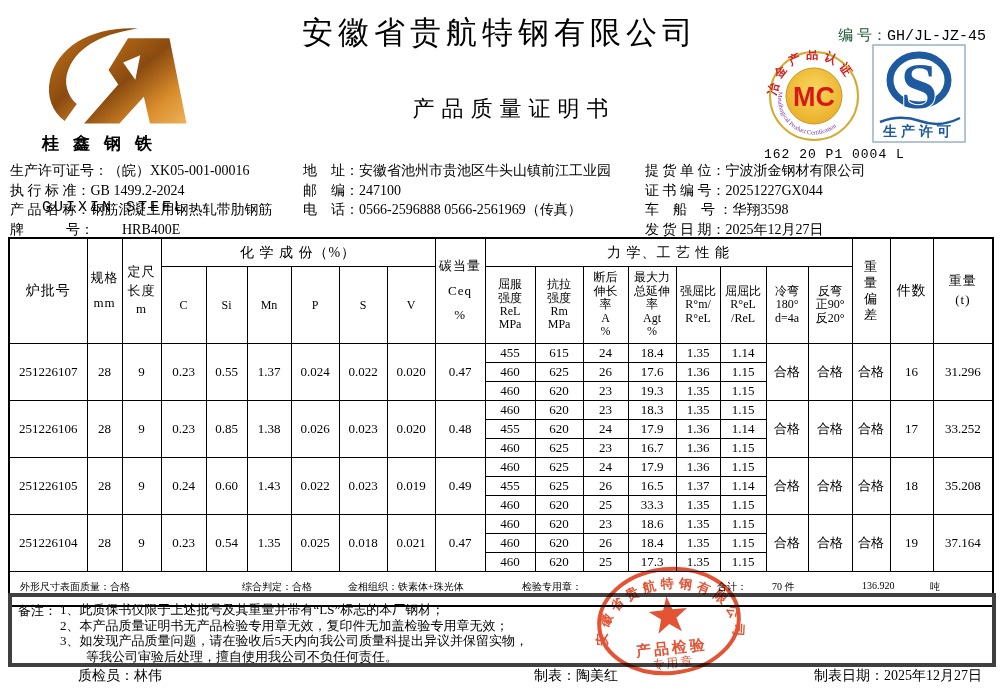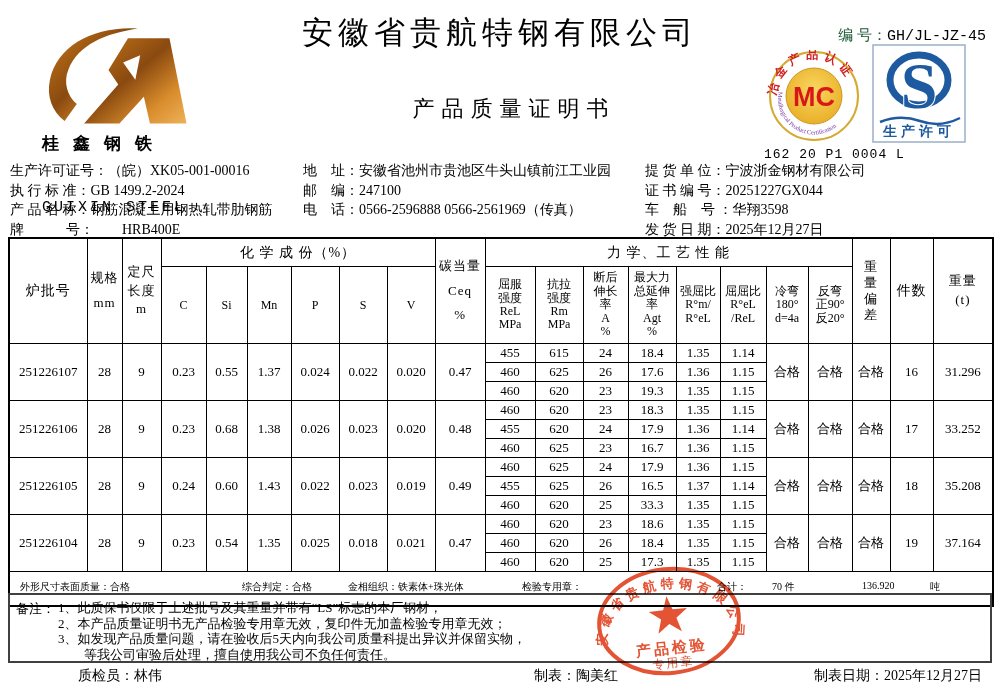--- a/index.html
+++ b/index.html
@@ -33,21 +33,21 @@
   th.big{font-size:14px;}
   th.lh-air{line-height:1.9;font-size:13px;}
   th.lh-mid{line-height:1.45;font-size:13px;}
   th.mech{line-height:1.12;font-size:12px;}
   th.vert{line-height:1.25;font-size:13px;}
   tbody td{height:18px;font-size:13px;line-height:16px;}
   tfoot td{height:33px;}
   .sumrow{position:relative;height:33px;font-size:10px;}
   .sumrow span{position:absolute;top:8px;white-space:nowrap;}
   
-  .remarks{position:absolute;left:8px;top:593px;width:980px;height:66px;border:2px solid #404040;font-size:13px;}
+  .remarks{position:absolute;left:8px;top:593px;width:980px;height:66px;border:4px solid #404040;font-size:13px;}
   .remark-label{position:absolute;left:6px;top:5px;}
   .remark-lines{position:absolute;left:48px;top:5px;line-height:15.5px;}
   
   .footer{position:absolute;left:0;top:667px;width:1000px;font-size:14px;}
   .footer span{position:absolute;white-space:nowrap;margin-left:36px;}
   .f1{left:42px;} .f2{left:498px;text-align:center;} .f3{right:18px;}
   
   .seal{position:absolute;left:588px;top:560px;width:162px;height:122px;
         transform:rotate(-6deg);opacity:0.9;mix-blend-mode:multiply;pointer-events:none;}
 </style>
@@ -256,21 +256,21 @@
           <td>23</td>
           <td>19.3</td>
           <td>1.35</td>
           <td>1.15</td>
         </tr>
         <tr>
           <td rowspan="3">251226106</td>
           <td rowspan="3">28</td>
           <td rowspan="3">9</td>
           <td rowspan="3">0.23</td>
-          <td rowspan="3">0.68</td>
+          <td rowspan="3">0.85</td>
           <td rowspan="3">1.38</td>
           <td rowspan="3">0.026</td>
           <td rowspan="3">0.023</td>
           <td rowspan="3">0.020</td>
           <td rowspan="3">0.48</td>
           <td>460</td>
           <td>620</td>
           <td>23</td>
           <td>18.3</td>
           <td>1.35</td>

